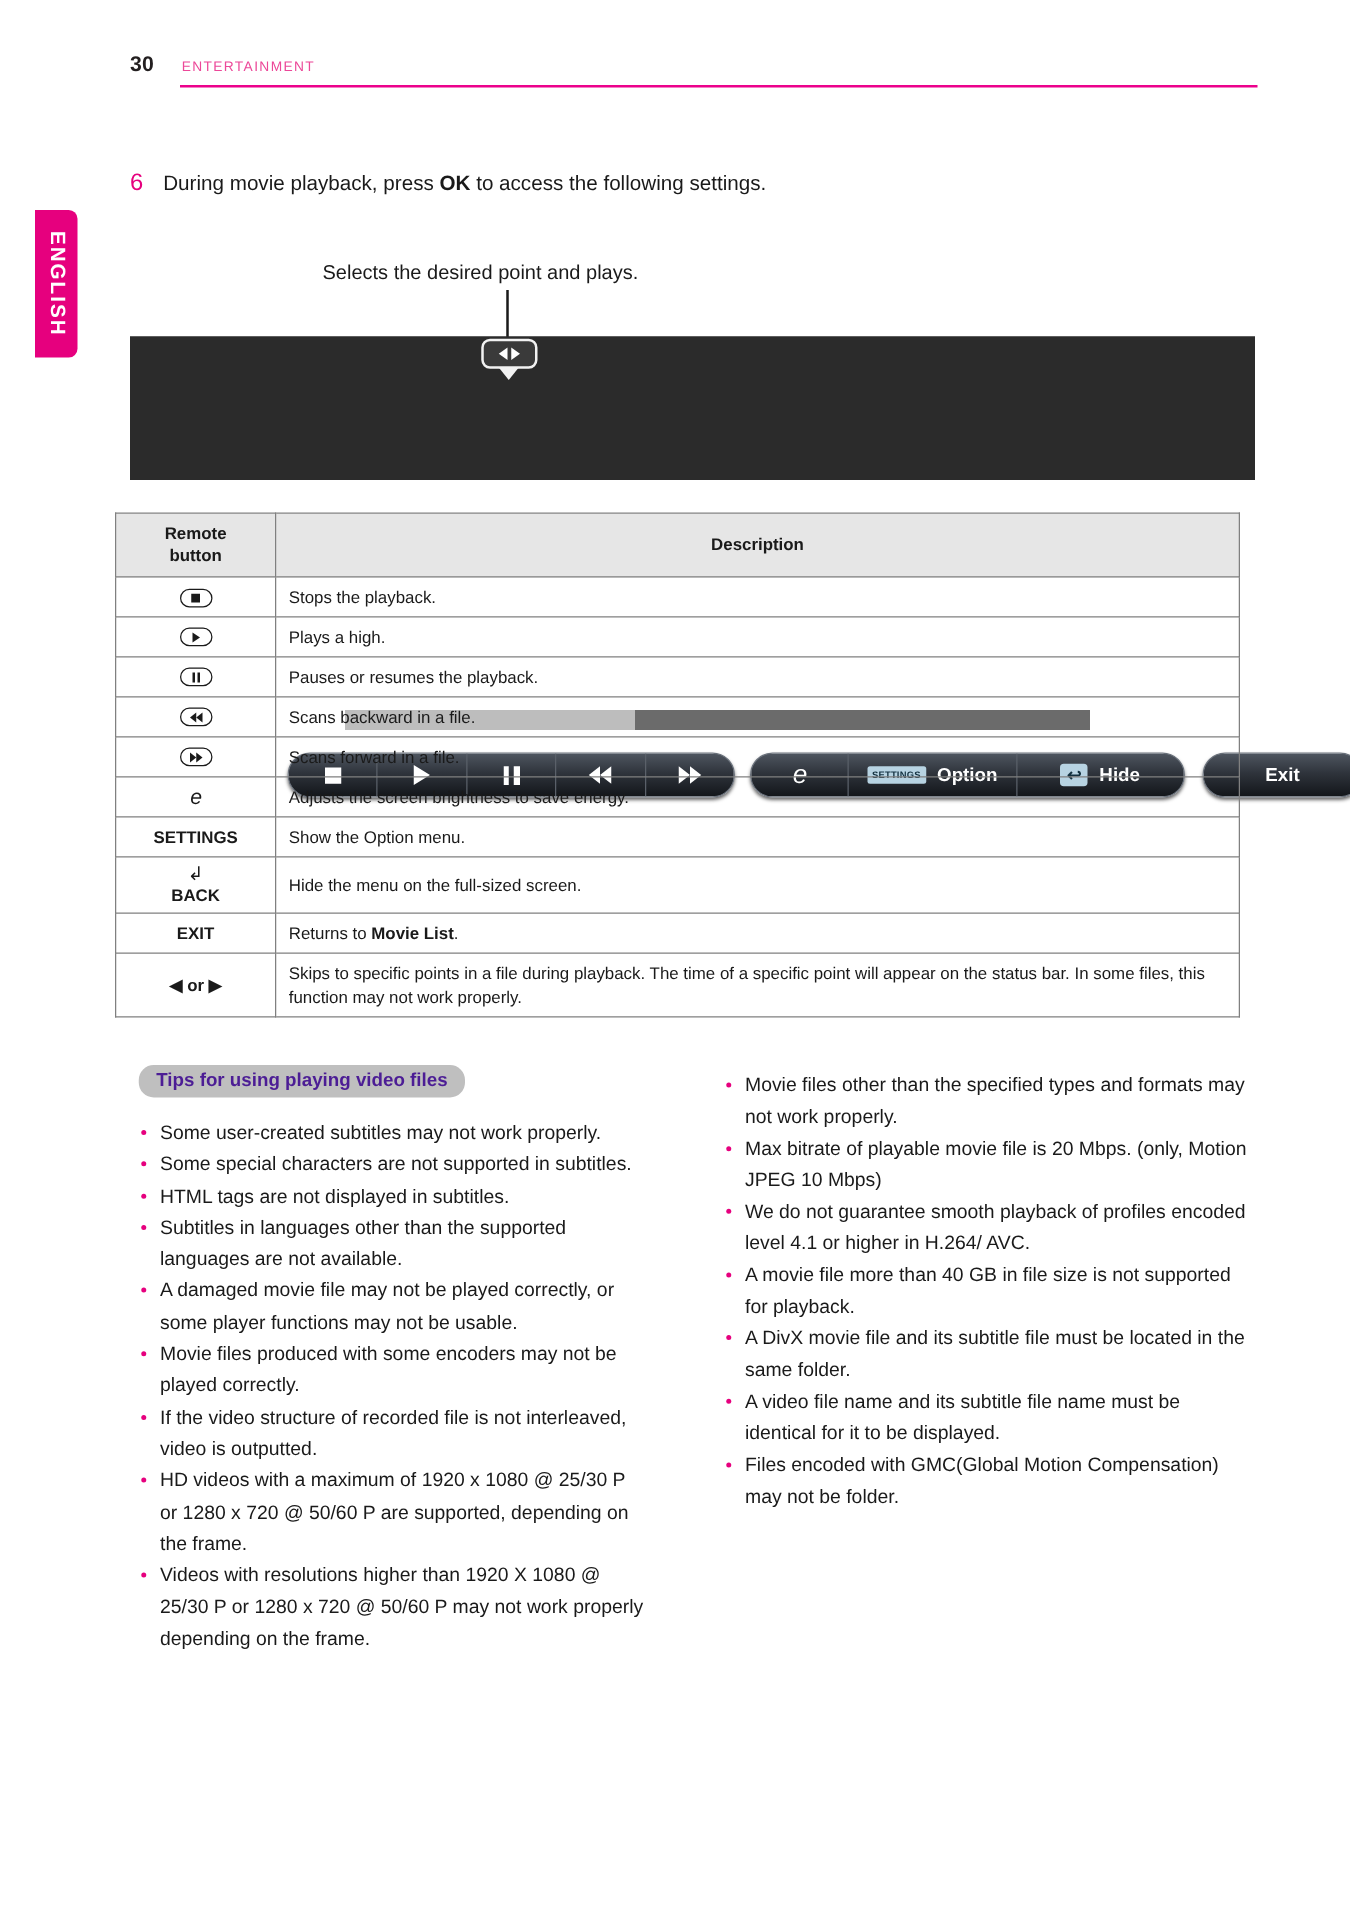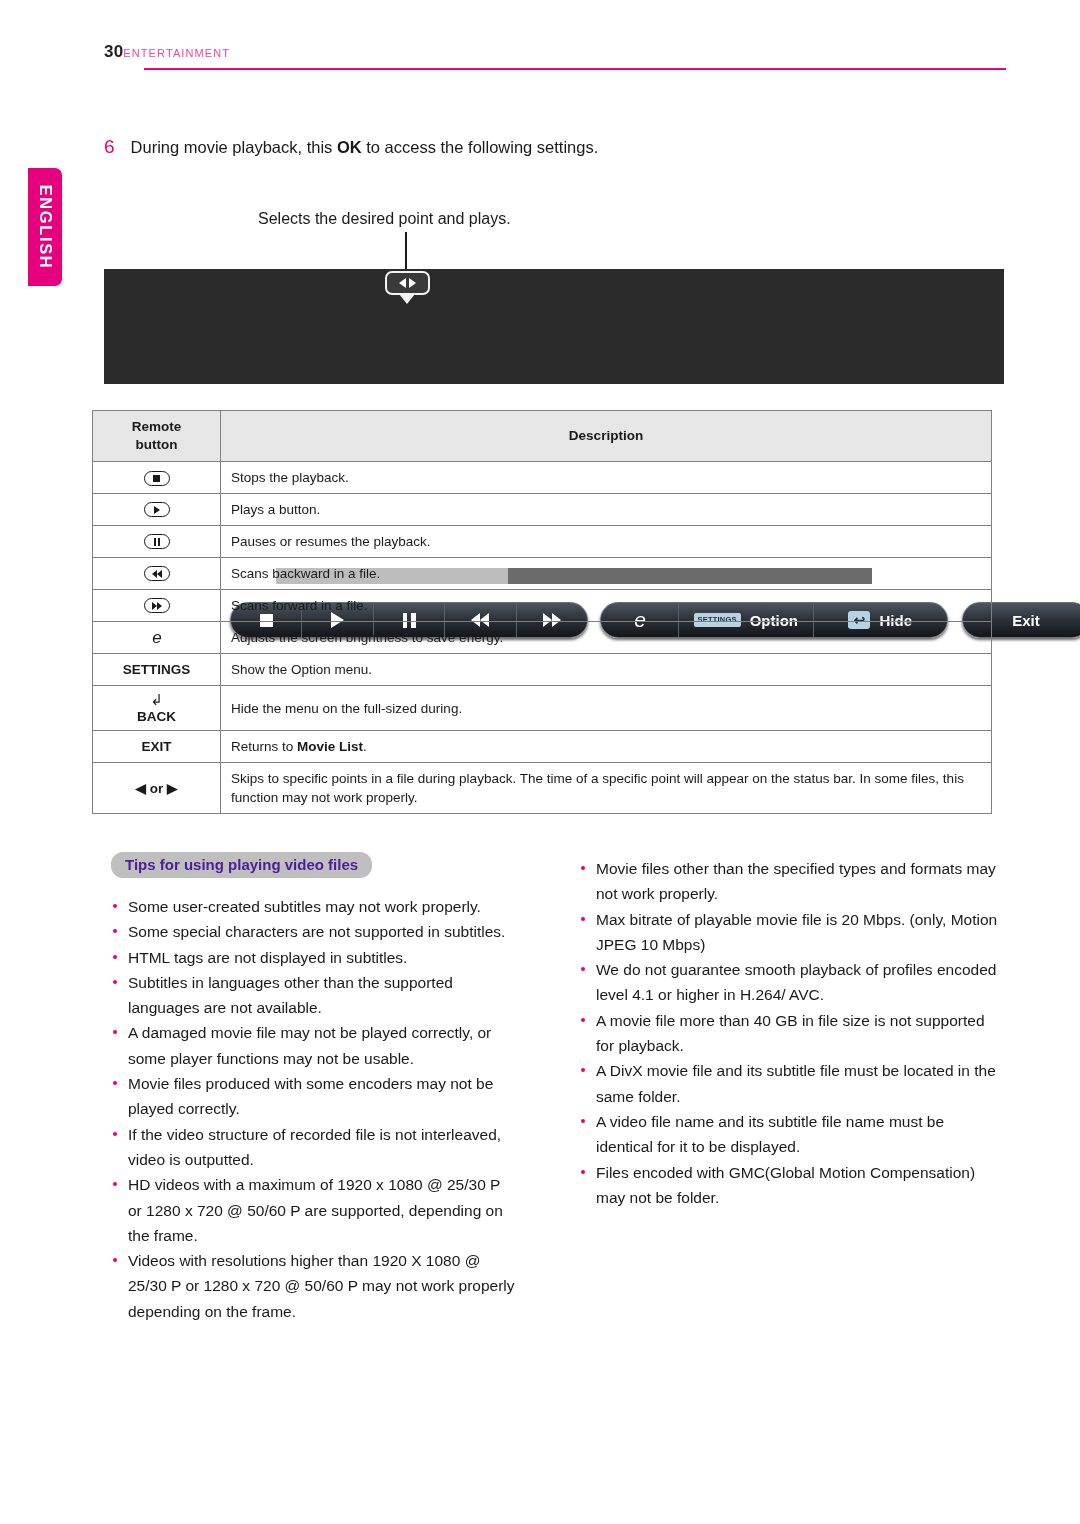--- a/index.html
+++ b/index.html
@@ -7,21 +7,21 @@
     width: 1080px; height: 1524px;
     background: #ffffff;
     font-family: "Liberation Sans", sans-serif;
     color: #1a1a1a;
     overflow: hidden;
   }
   .page { position: relative; width: 1080px; height: 1524px; }
 
   
   .header { position: absolute; left: 104px; top: 42px; width: 902px; }
-  .header-row { display: flex; align-items: baseline; }
+  .header-row { display: flex; align-items: baseline; gap: 22px; }
   .page-num { font-size: 17px; font-weight: bold; color: #231f20; letter-spacing: .2px; }
   .chapter-title { font-size: 11px; font-weight: normal; color: #ec4899; letter-spacing: 1.1px; }
   .header-rule { margin-top: 6px; margin-left: 40px; height: 1.5px; background: #ec008c; width: 862px; }
 
   
   .lang-tab {
     position: absolute; left: 28px; top: 168px;
     width: 34px; height: 118px;
     background: #e6007e;
     border-top-right-radius: 7px; border-bottom-right-radius: 7px;
@@ -212,21 +212,21 @@
     </div>
     <div class="header-rule"></div>
   </div>
 
   <div class="lang-tab">
     <span>ENGLISH</span>
   </div>
 
   <div class="step">
     <div class="step-num">6</div>
-    <div class="step-text"><span>During movie playback, this </span><b>OK</b><span> to access the following settings.</span></div>
+    <div class="step-text"><span>During movie playback, press </span><b>OK</b><span> to access the following settings.</span></div>
   </div>
 
   <div class="caption">Selects the desired point and plays.</div>
   <div class="leader"></div>
 
   <div class="player">
     <div class="progress-wrap">
       <div class="progress-fill" style="width: 39%;"></div>
     </div>
     <div class="time-label">00:42:03 /01:03:00</div>
@@ -297,21 +297,21 @@
       <tr>
         <td class="c-btn"><span class="rkey">
               <span class="k-stop"></span>
             </span></td>
         <td class="c-desc">Stops the playback.</td>
       </tr>
       <tr>
         <td class="c-btn"><span class="rkey">
               <span class="k-play"></span>
             </span></td>
-        <td class="c-desc">Plays a button.</td>
+        <td class="c-desc">Plays a high.</td>
       </tr>
       <tr>
         <td class="c-btn"><span class="rkey">
               <span class="k-pause">
                 <i></i>
                 <i></i>
               </span>
             </span></td>
         <td class="c-desc">Pauses or resumes the playback.</td>
       </tr>
@@ -339,21 +339,21 @@
       </tr>
       <tr>
         <td class="c-btn">SETTINGS</td>
         <td class="c-desc">Show the Option menu.</td>
       </tr>
       <tr>
         <td class="c-btn back-stack">
           <div class="back-arrow">↲</div>
           <div>BACK</div>
         </td>
-        <td class="c-desc">Hide the menu on the full-sized during.</td>
+        <td class="c-desc">Hide the menu on the full-sized screen.</td>
       </tr>
       <tr>
         <td class="c-btn">EXIT</td>
         <td class="c-desc"><span>Returns to </span><b>Movie List</b><span>.</span></td>
       </tr>
       <tr>
         <td class="c-btn arrow-lr">◀ or ▶</td>
         <td class="c-desc">Skips to specific points in a file during playback. The time of a specific point will appear on the status bar. In some files, this function may not work properly.</td>
       </tr>
     </tbody>

